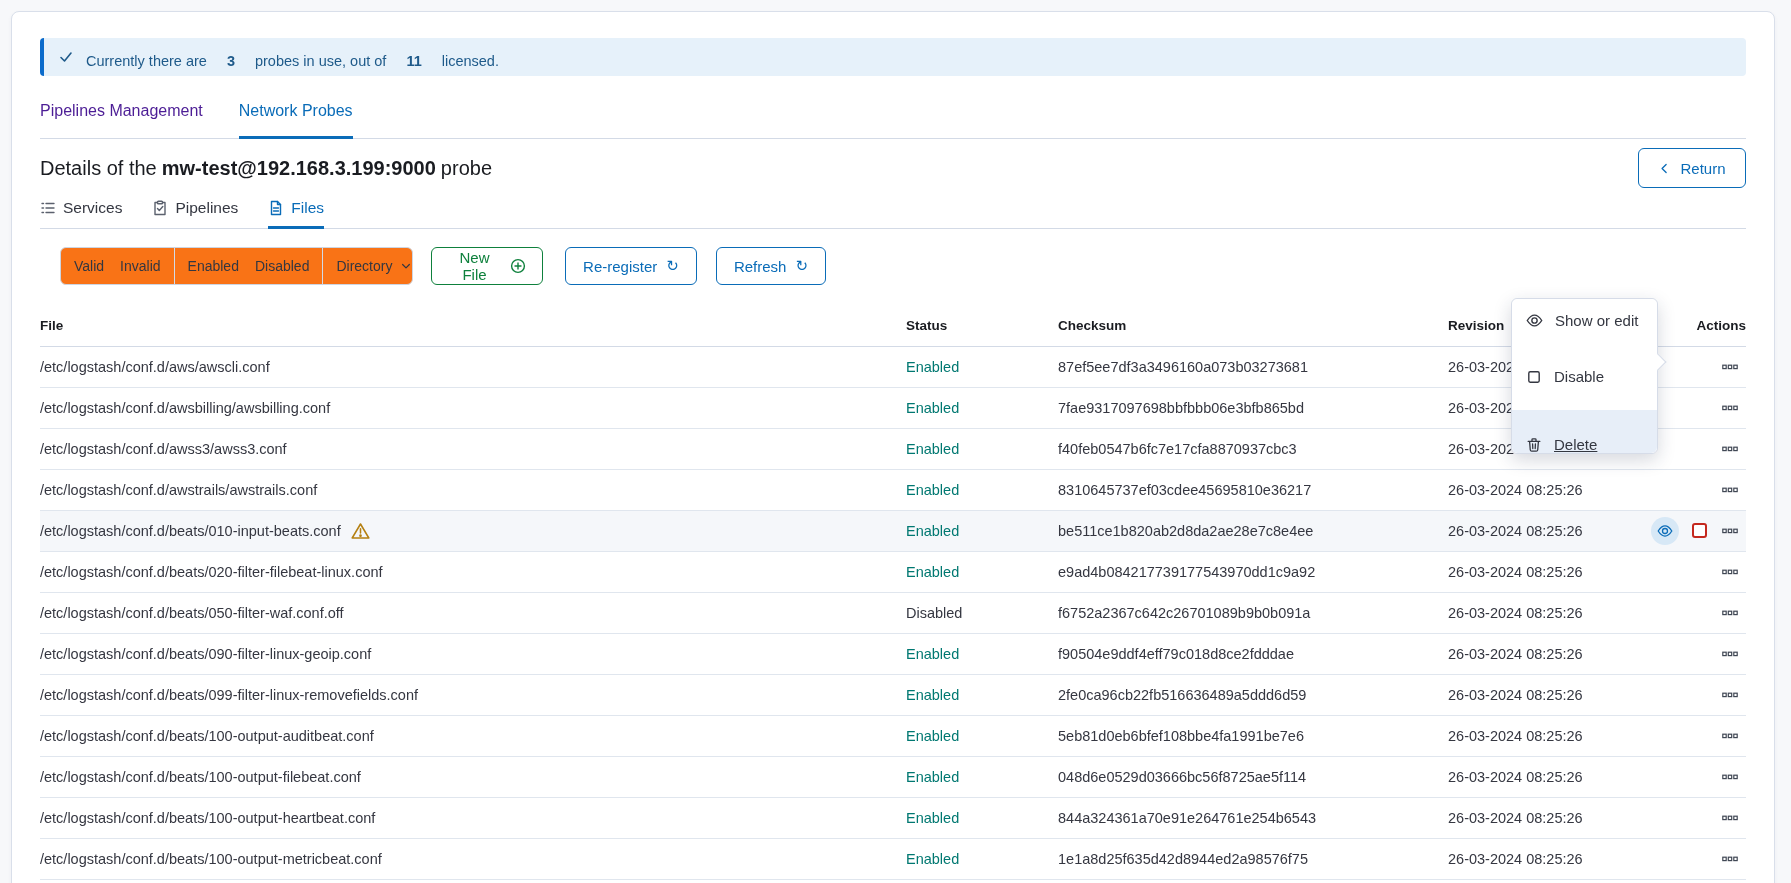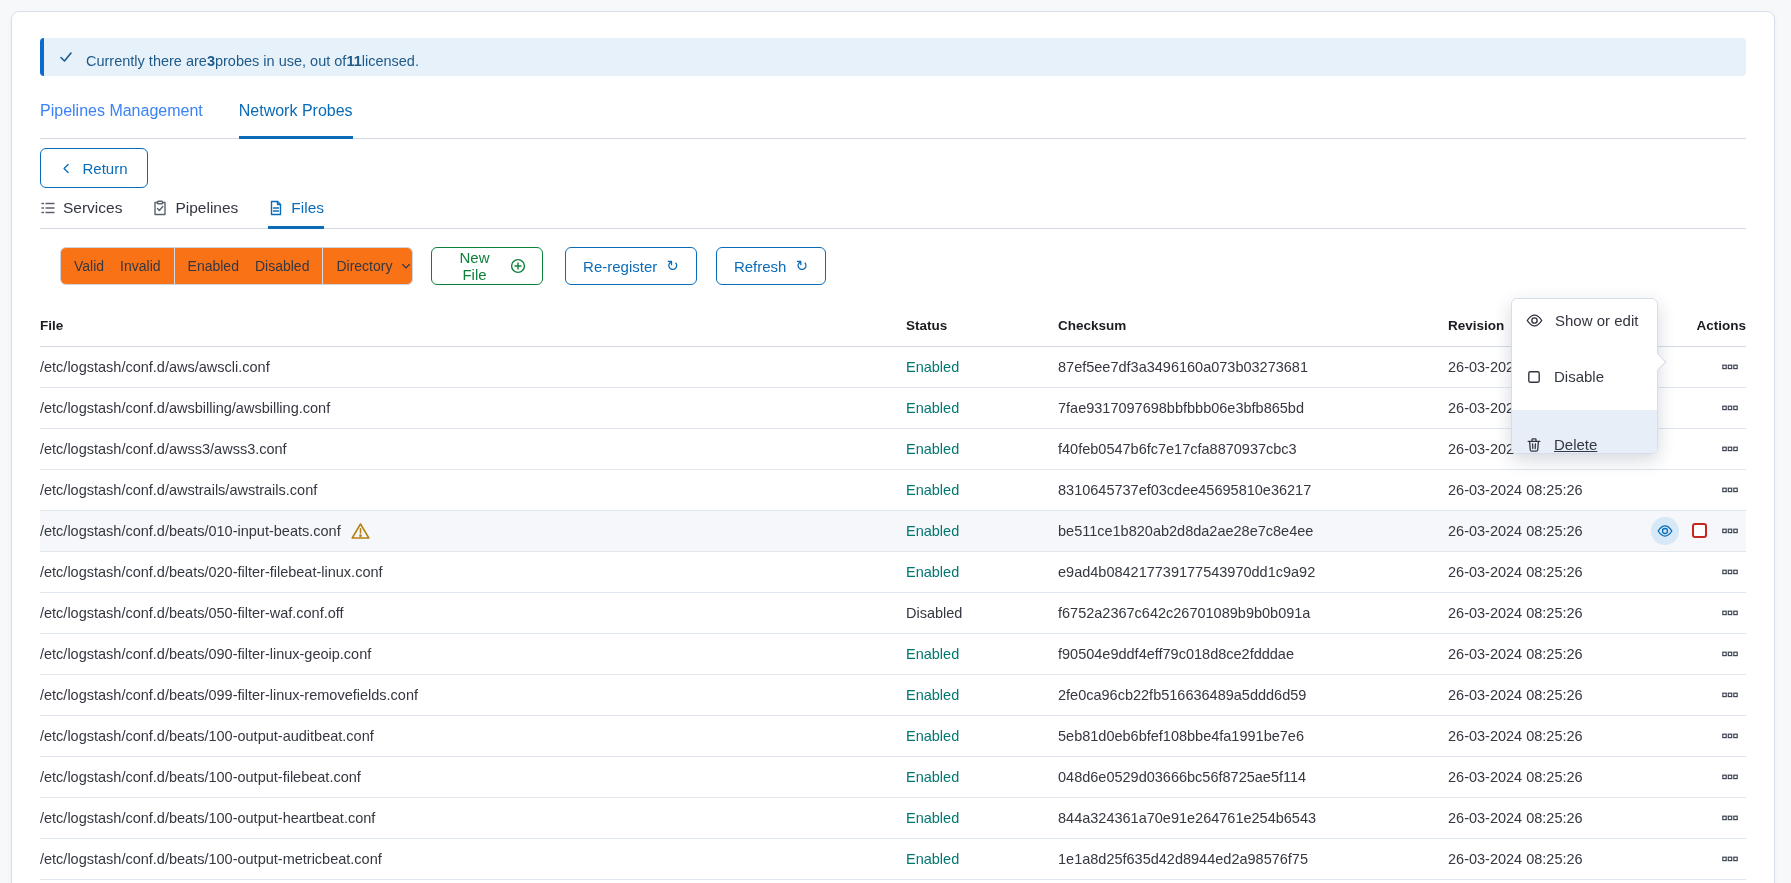--- a/index.html
+++ b/index.html
@@ -7,26 +7,26 @@
   *{box-sizing:border-box;}
 
   .card{position:absolute;left:11px;top:11px;width:1764px;height:920px;background:#fff;
     border:1px solid #d9dfea;border-radius:8px 8px 0 0;box-shadow:0 2px 4px rgba(50,60,90,.05);}
   .content{padding:26px 28px 0 28px;position:relative;}
 
   
   .banner{height:38px;background:#e6f1fa;border-left:4px solid #0b6bcb;border-radius:4px;
     display:flex;align-items:center;padding:0 14px;color:#1e5a8a;font-size:14.5px;}
   .banner .chk{margin-right:12px;display:flex;}
-  .banner-text{display:flex;gap:0;align-items:baseline;margin-top:8px;}
+  .banner-text{display:flex;gap:20px;align-items:baseline;margin-top:8px;}
   .banner-text .b{font-weight:700;}
 
   
   .tabs{display:flex;gap:36px;margin-top:26px;border-bottom:1px solid #d3dae6;}
-  .tab{font-size:16px;padding-bottom:18px;color:#3b82f6;cursor:pointer;position:relative;}
+  .tab{font-size:16px;padding-bottom:18px;color:#4c1d95;cursor:pointer;position:relative;}
   .tab.active{color:#0a6cb8;}
   .tab.active::after{content:"";position:absolute;left:0;right:0;bottom:-1px;height:3px;background:#0a6cb8;}
 
   
   .title-row{display:flex;align-items:center;justify-content:space-between;margin-top:8px;height:42px;}
   .page-title{font-size:20px;color:#1a1c21;}
   .page-title .bold{font-weight:700;}
   .page-title span + span{margin-left:5px;}
   .btn{display:inline-flex;align-items:center;justify-content:center;gap:9px;height:38px;
     border:1px solid #0a6cb8;border-radius:6px;background:#fff;color:#0a6cb8;font-size:15px;
@@ -111,20 +111,23 @@
         <span>licensed.</span>
       </span>
     </div>
 
     <div class="tabs">
       <div class="tab">Pipelines Management</div>
       <div class="tab active">Network Probes</div>
     </div>
 
     <div class="title-row">
+      <div class="page-title">
+        <span>Details of the</span><span class="bold">mw-test@192.168.3.199:9000</span><span>probe</span>
+      </div>
       <button class="btn btn-return">
         <span style="display:flex">
           <svg width="13" height="13" viewBox="0 0 16 16">
               <polyline points="10,3 5,8 10,13" fill="none" stroke="#0a6cb8" stroke-width="1.6" stroke-linecap="round" stroke-linejoin="round"></polyline>
             </svg>
         </span>
         <span>Return</span>
       </button>
     </div>
 

